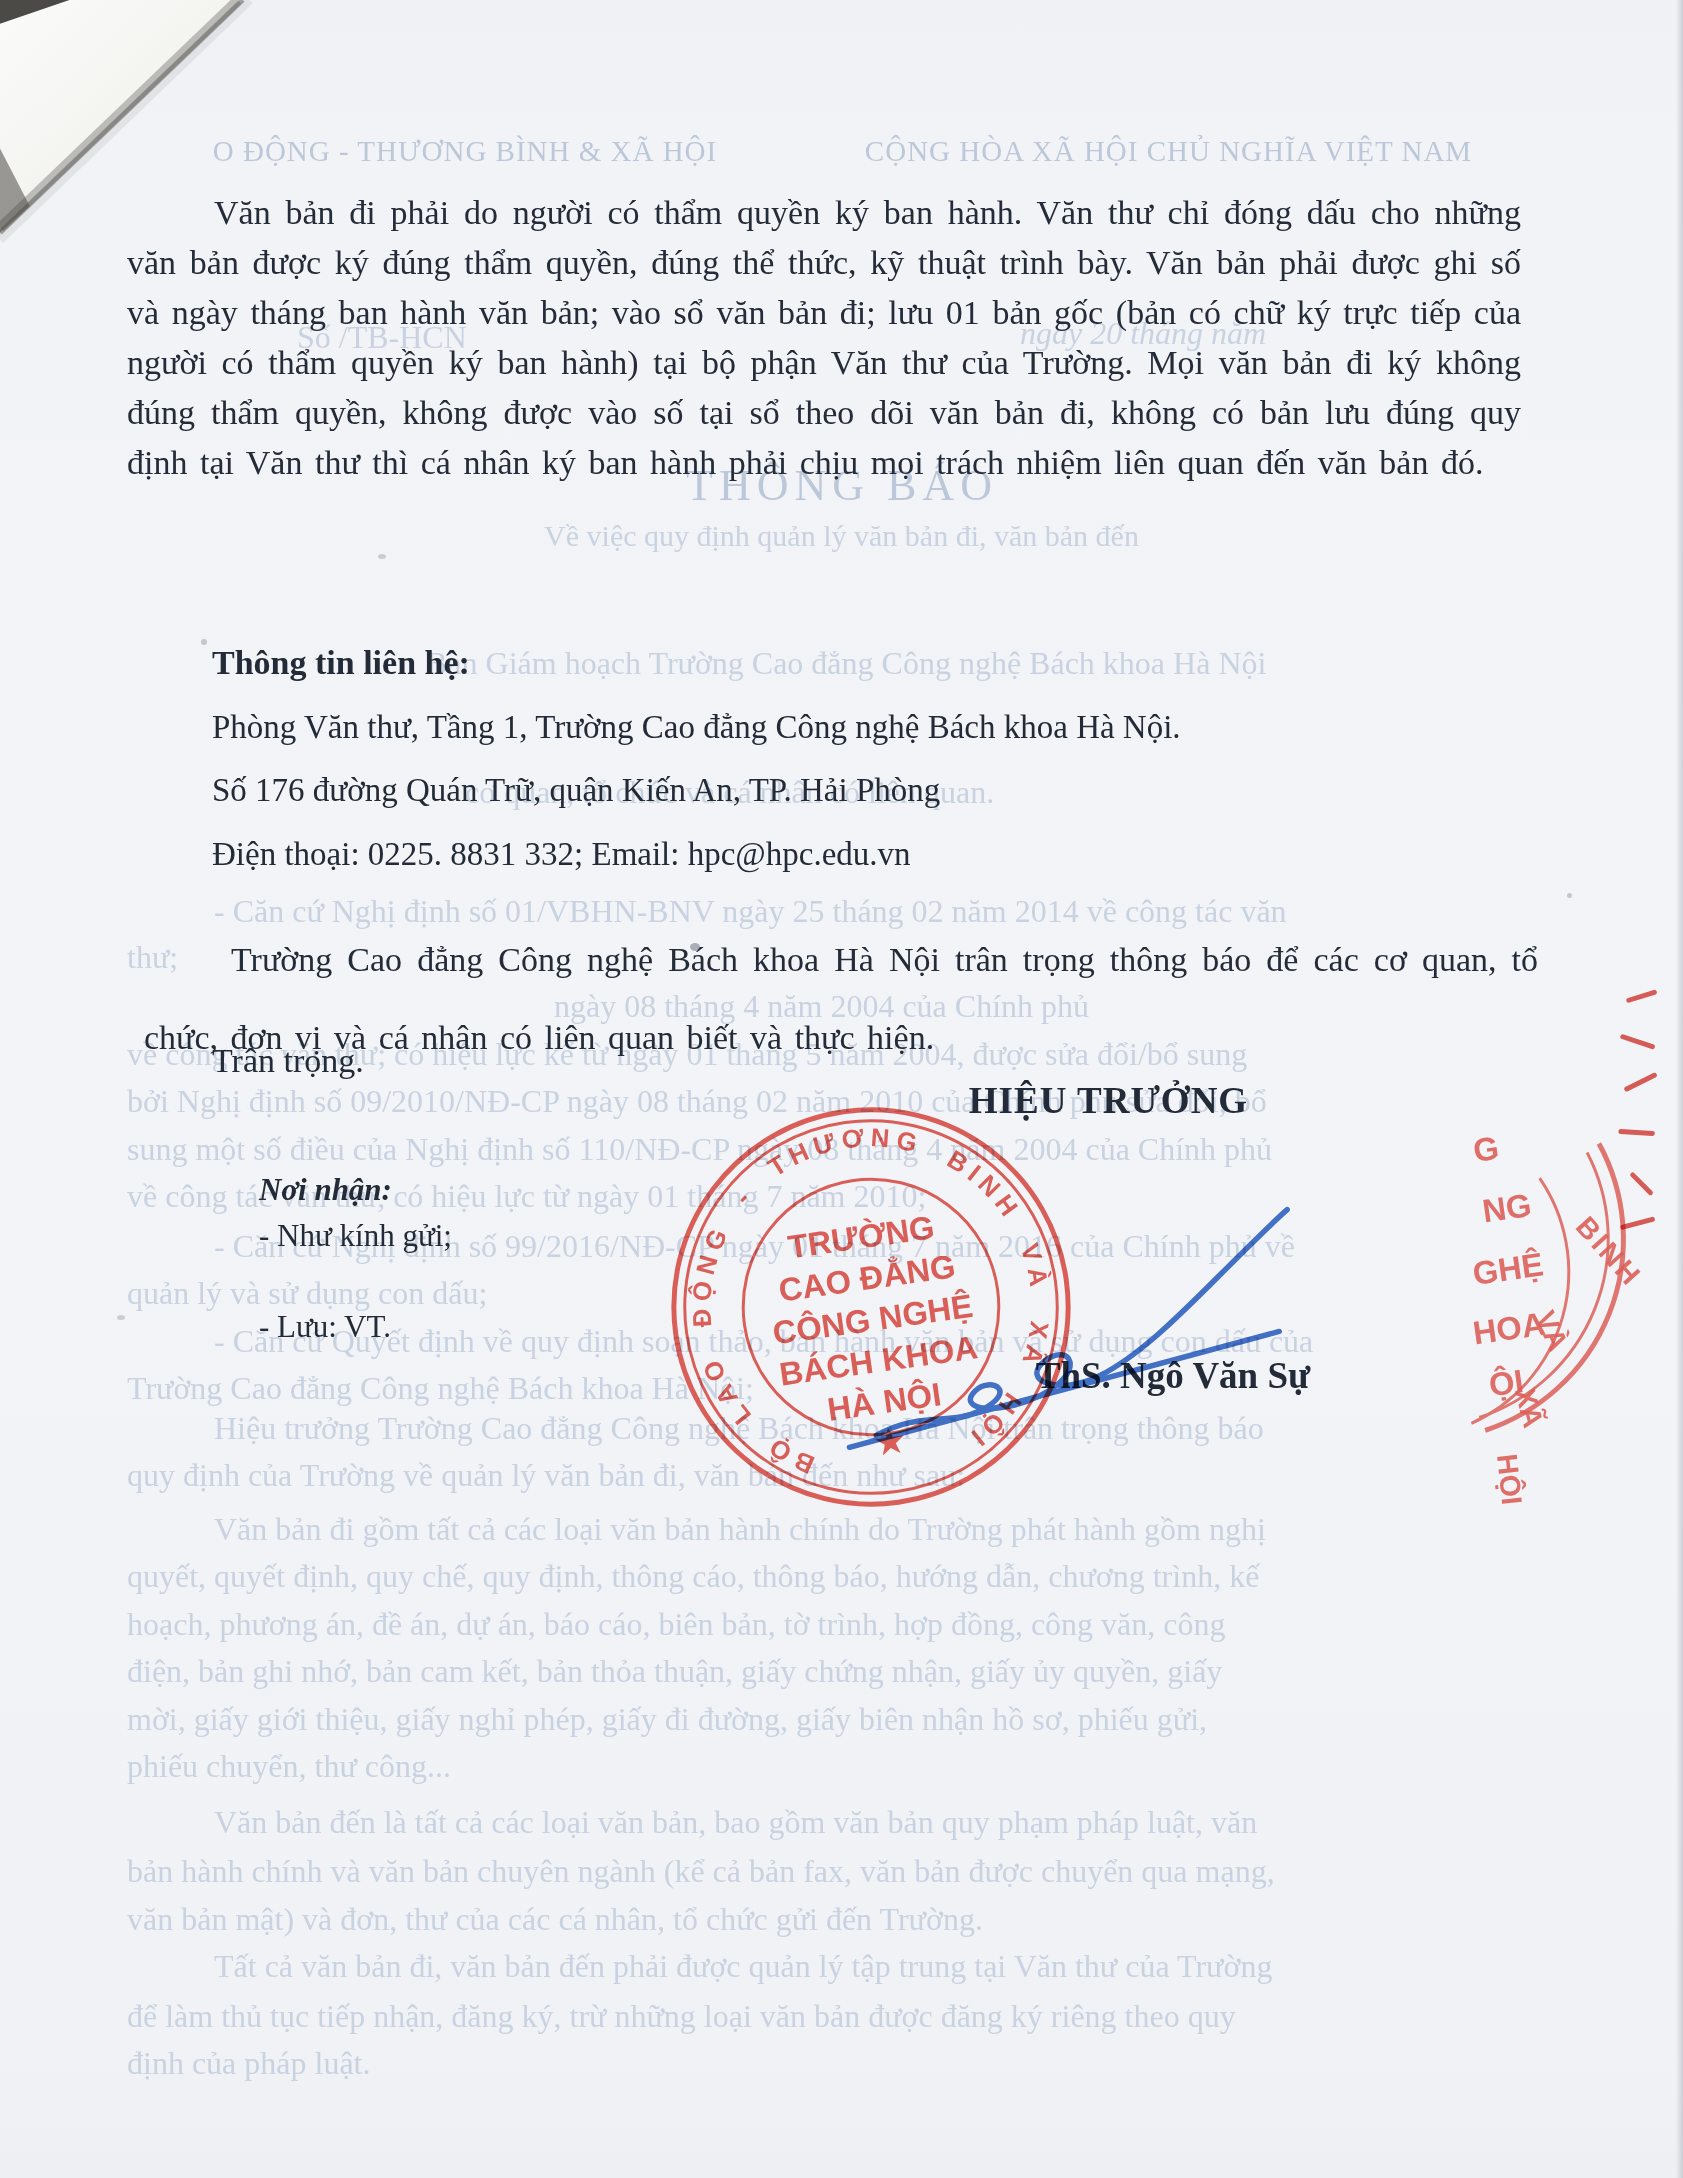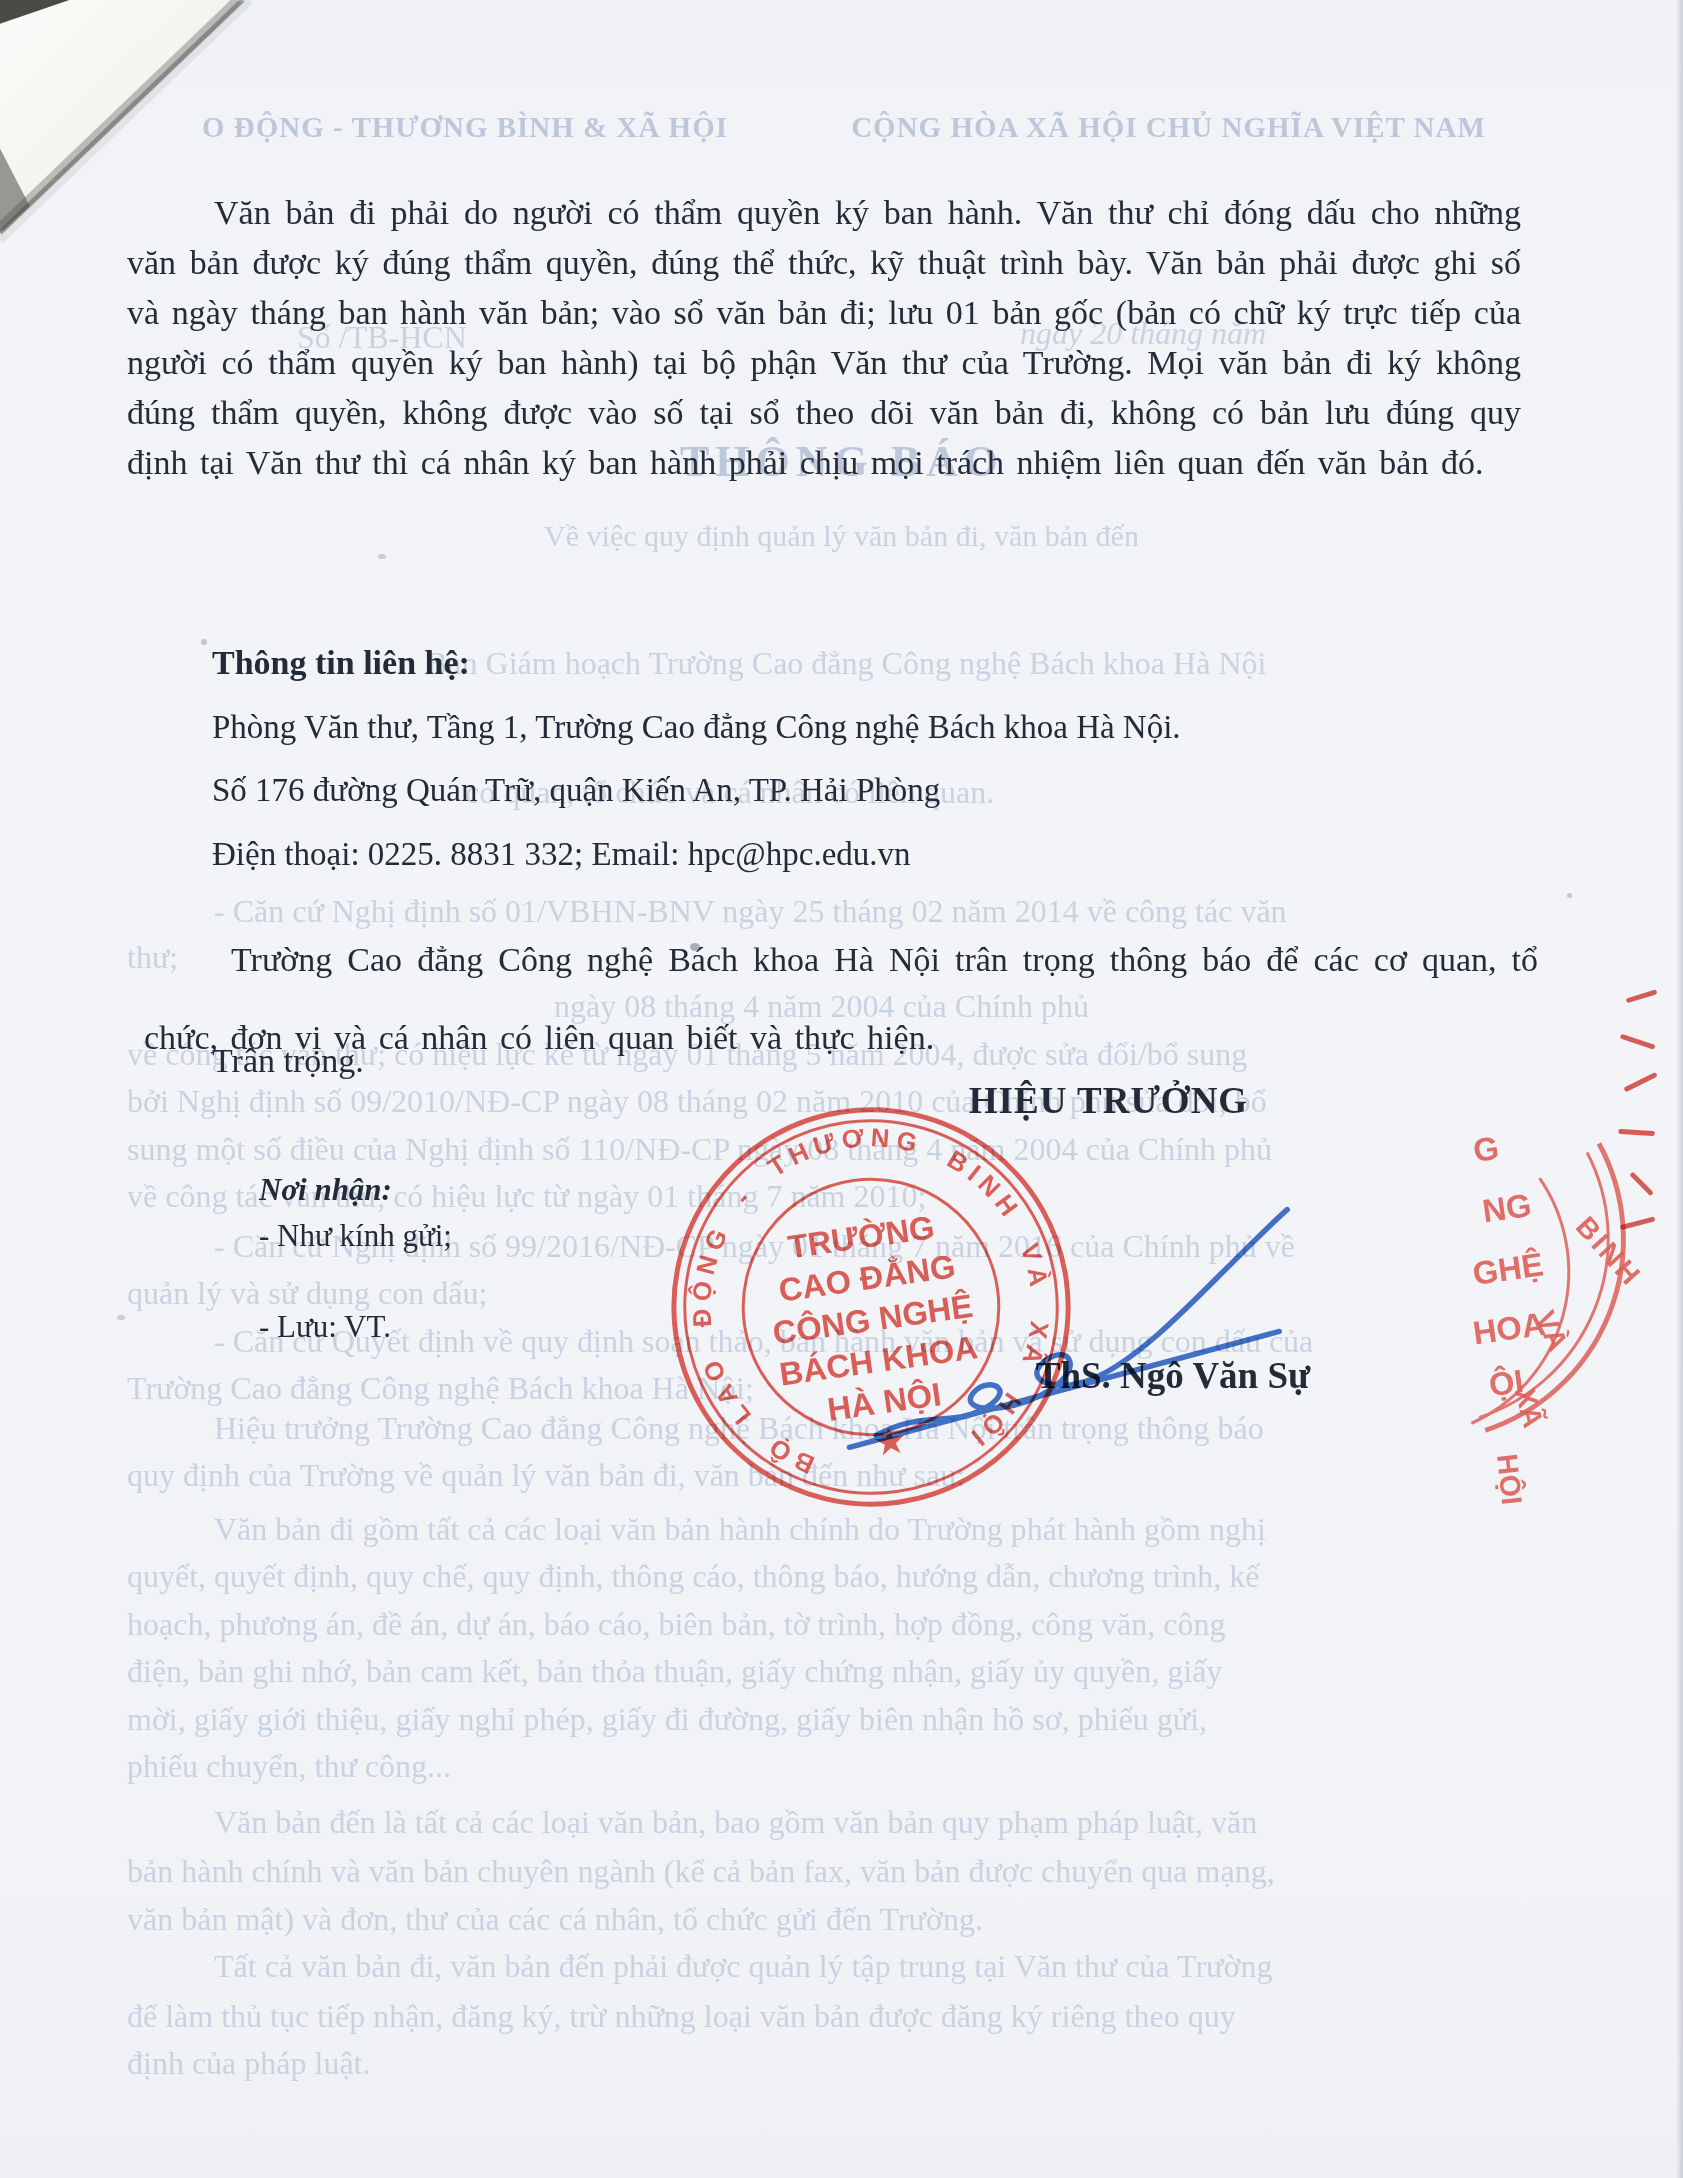--- a/index.html
+++ b/index.html
@@ -5,21 +5,21 @@
 <style>
   html,body{margin:0;padding:0;}
   body{width:1683px;height:2178px;overflow:hidden;background:#e9ebef;}
   .page{position:relative;width:1683px;height:2178px;overflow:hidden;
         background:linear-gradient(180deg,#eff1f5 0%,#f2f3f6 6%,#f3f4f7 50%,#f1f2f5 94%,#edeff2 100%);
         font-family:"Liberation Serif","DejaVu Serif",serif;color:#232b38;}
   .abs{position:absolute;white-space:nowrap;}
   .para{position:absolute;white-space:normal;text-align:justify;font-size:34px;word-spacing:4px;color:#242c39;}
   .indent{text-indent:87px;}
   .bleed{position:absolute;white-space:nowrap;color:#c8d2e1;font-size:32px;pointer-events:none;}
-  .bleed-strong{color:#bcc8da;font-weight:bold;}
+  .bleed-strong{color:#bcc8da;font-weight:normal;margin-top:24px;}
   .bleed-center{text-align:center;}
   .heading-bold{font-weight:bold;font-size:34px;}
   .contact{font-size:33px;}
   .title-line{font-weight:bold;font-size:37px;letter-spacing:1px;text-align:center;}
   .recip-label{font-weight:bold;font-style:italic;font-size:31px;}
   .recip-item{font-size:31px;}
   .sig-name{font-weight:bold;font-size:37px;text-align:center;}
   .stamp-svg{position:absolute;mix-blend-mode:multiply;}
   .speck{position:absolute;border-radius:50%;background:#6c7484;pointer-events:none;}
   .edge-right{position:absolute;right:0;top:0;width:7px;height:2178px;

